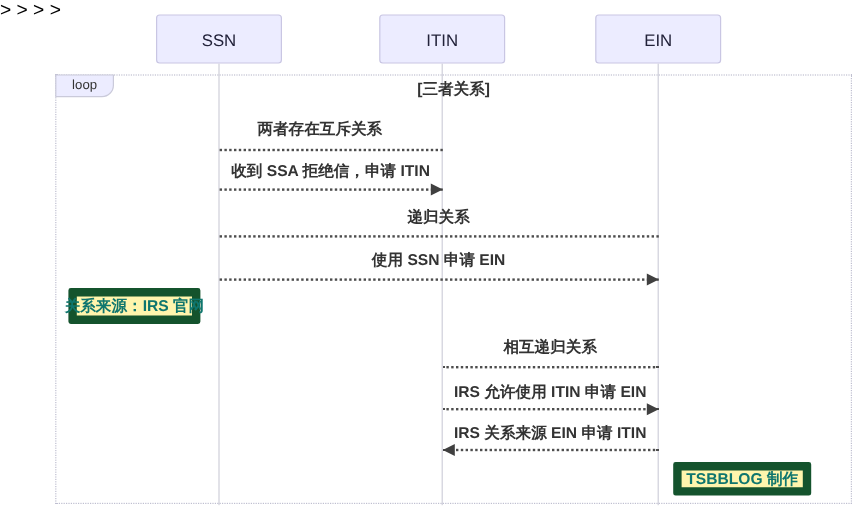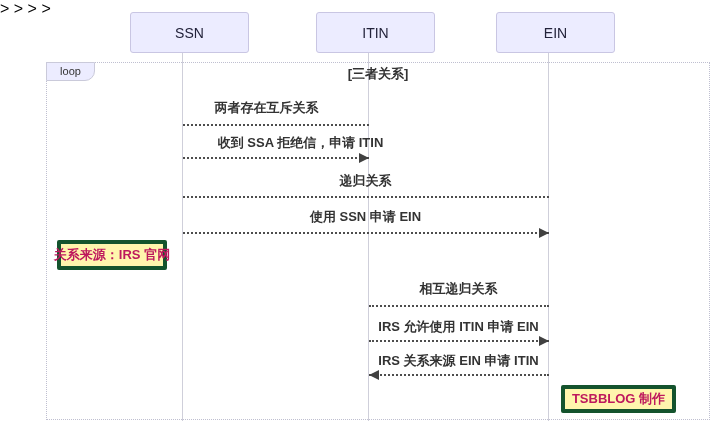--- a/index.html
+++ b/index.html
@@ -2,21 +2,21 @@
 <html><head>
 <meta charset="utf-8">
 <style>
   html,body { margin:0; padding:0; background:#ffffff; }
   .stage {
     position:relative; width:723px; height:424px; background:#ffffff;
     font-family:"Liberation Sans","DejaVu Sans",sans-serif; overflow:hidden;
   }
   
   .actor {
-    position:absolute; top:12px; width:119px; height:41px;
+    position:absolute; top:12px; width:105px; height:41px;
     background:#ECECFF; border:1px solid #c9c6e3; border-radius:3px;
     display:flex; align-items:center; justify-content:center;
     font-size:14px; color:#22223a; box-sizing:border-box;
   }
   .actor-ssn  { left:130px; }
   .actor-itin { left:316px; }
   .actor-ein  { left:496px; }
   
   .lifeline { position:absolute; top:53px; height:368px; width:1px; background:#cfcfda; }
   .lifeline-ssn  { left:182px; }
@@ -41,30 +41,30 @@
   .msg-text {
     position:absolute; text-align:center; font-size:13px; font-weight:700;
     color:#333; white-space:nowrap;
   }
   .msg-line { position:absolute; height:0; border-top:2px dotted #4d4d4d; }
   .arrow { position:absolute; width:0; height:0; border-top:5px solid transparent; border-bottom:5px solid transparent; }
   .arrow-right { border-left:10px solid #404040; }
   .arrow-left  { border-right:10px solid #404040; }
   
   .note {
-    position:absolute; background:#fff5ad; border:4px solid #14532d; border-radius:2px;
+    position:absolute; background:#fff5ad; border:7px solid #14532d; border-radius:2px;
     display:flex; align-items:center; justify-content:center;
-    font-size:13px; font-weight:700; color:#be185d; box-sizing:border-box; white-space:nowrap;
+    font-size:13px; font-weight:700; color:#0f766e; box-sizing:border-box; white-space:nowrap;
   }
   .note-source { left:57px;  top:240px; width:110px; height:30px; }
   .note-credit { left:561px; top:385px; width:115px; height:28px; }
   
   .m1-text { left:182px; width:169px; top:99px; }
   .m1-line { left:183px; width:186px; top:124px; }
-  .m2-text { left:182px; width:187px; top:134px;padding-left:25px; }
+  .m2-text { left:182px; width:187px; top:134px; }
   .m2-line { left:183px; width:186px; top:157px; }
   .m2-arrow{ left:359px; top:153px; }
   .m3-text { left:182px; width:367px; top:172px; }
   .m3-line { left:183px; width:366px; top:196px; }
   .m4-text { left:182px; width:367px; top:208px; }
   .m4-line { left:183px; width:366px; top:232px; }
   .m4-arrow{ left:539px; top:228px; }
   .m5-text { left:368px; width:181px; top:280px; }
   .m5-line { left:369px; width:180px; top:305px; }
   .m6-text { left:368px; width:181px; top:318px; }

